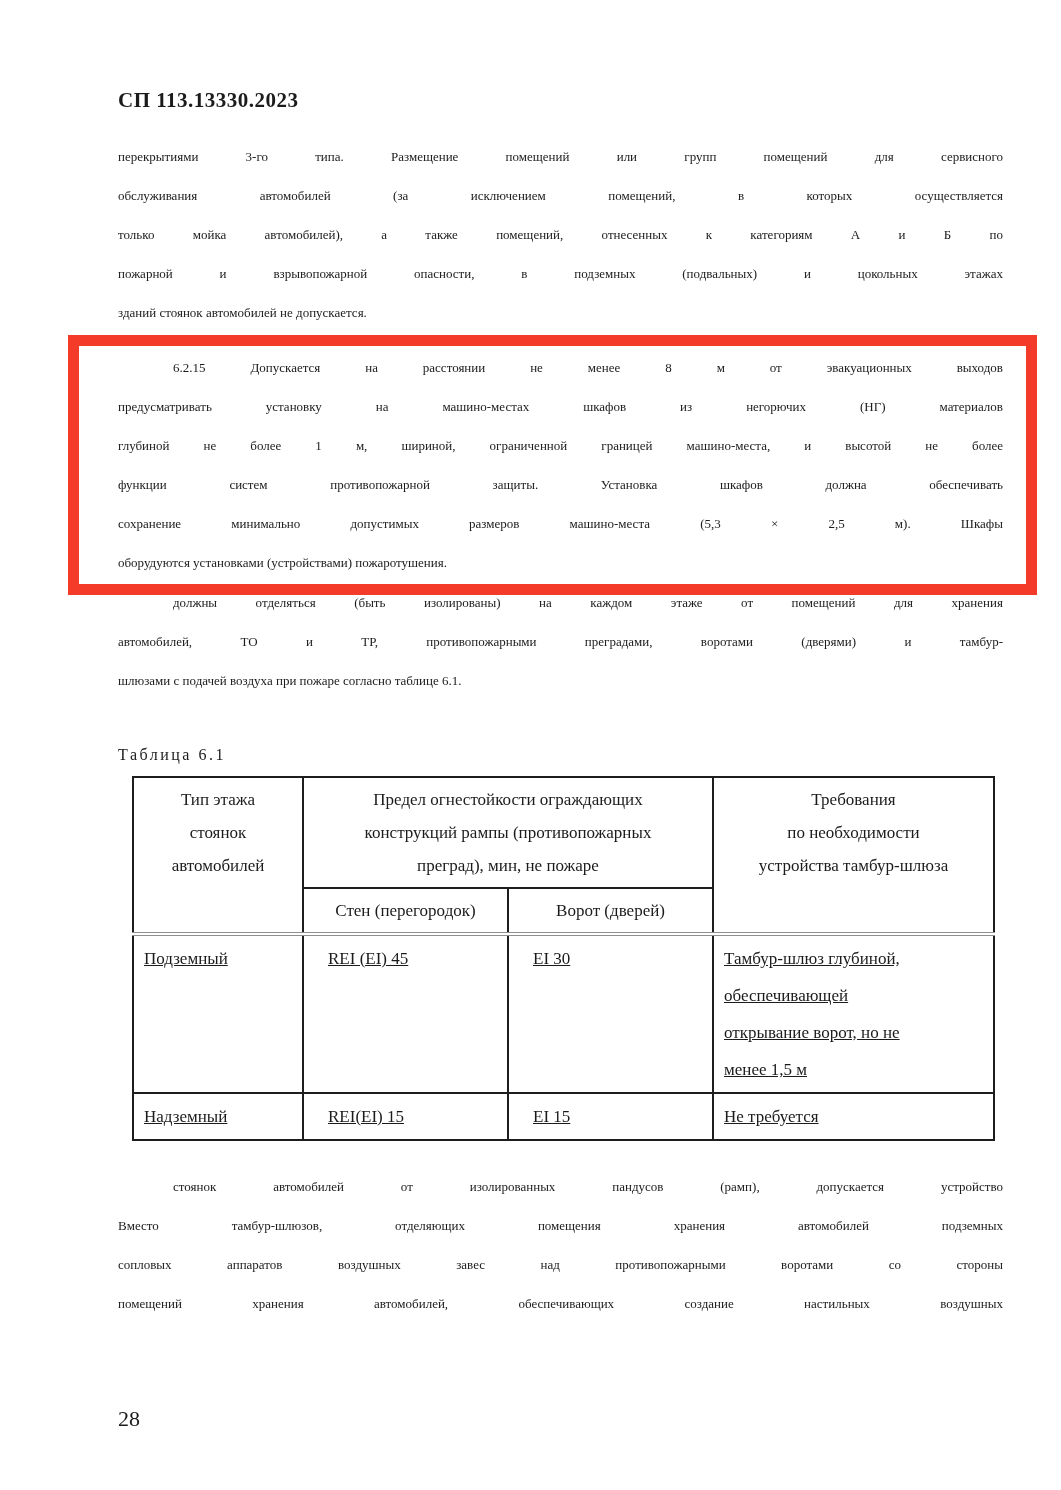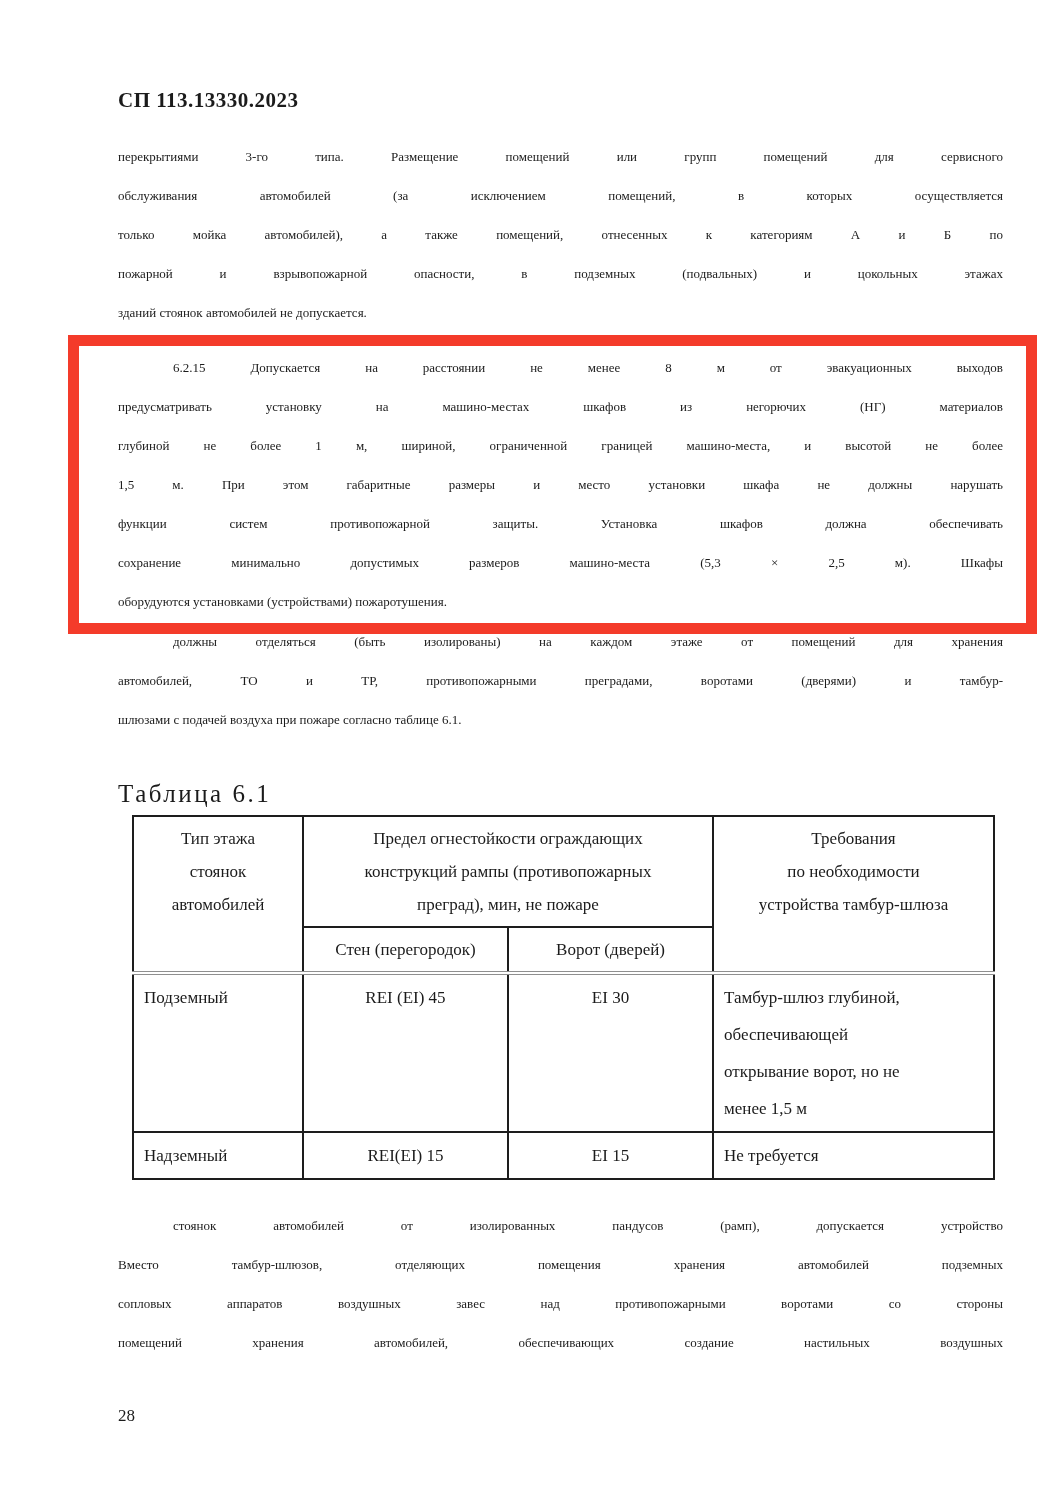--- a/index.html
+++ b/index.html
@@ -36,21 +36,21 @@
   .redbox {
     position: relative;
     z-index: 2;
     border: 11px solid var(--hl, #f43b2a);
     margin: 3px -34px -12px -50px;
     padding: 2px 23px 2px 39px;
     background: transparent;
   }
   .caption {
     margin-top: 42px;
-    font-size: 25px;
+    font-size: 16px;
     line-height: 26px;
     letter-spacing: 2.5px;
   }
   table.t61 {
     margin: 8px 0 0 14px;
     width: 861px;
     table-layout: fixed;
     border-collapse: collapse;
     font-size: 17px;
   }
@@ -60,30 +60,31 @@
     vertical-align: top;
   }
   .t61 th {
     text-align: center;
     line-height: 33px;
     padding: 5px 6px;
   }
   .t61 td {
     line-height: 37px;
     padding: 4px 24px;
+    text-decoration: underline;
   }
-  .t61 td.c { text-align: center; }
+  .t61 td.c { }
   .t61 td.l { text-align: left; padding-left: 10px; }
   .t61 tbody tr:first-child td { border-top: 4px double #8f8f8f; }
   .mt { margin-top: 26px; }
   .pageno {
     position: absolute;
     left: 103px;
     top: 1406px;
-    font-size: 17px;
+    font-size: 22px;
   }
 </style>
 </head>
 <body>
 
 <div class="page">
   <div class="content">
 
     <div class="doc-code">СП 113.13330.2023</div>
 
@@ -93,21 +94,20 @@
         <div class="jline">только мойка автомобилей), а также помещений, отнесенных к категориям А и Б по</div>
         <div class="jline">пожарной и взрывопожарной опасности, в подземных (подвальных) и цокольных этажах</div>
         <div>зданий стоянок автомобилей не допускается.</div>
       </div>
 
     <div class="redbox">
       <div class="para indent">
           <div class="jline">6.2.15 Допускается на расстоянии не менее 8 м от эвакуационных выходов</div>
           <div class="jline">предусматривать установку на машино-местах шкафов из негорючих (НГ) материалов</div>
           <div class="jline">глубиной не более 1 м, шириной, ограниченной границей машино-места, и высотой не более</div>
-          <div class="jline">1,5 м. При этом габаритные размеры и место установки шкафа не должны нарушать</div>
           <div class="jline">функции систем противопожарной защиты. Установка шкафов должна обеспечивать</div>
           <div class="jline">сохранение минимально допустимых размеров машино-места (5,3 × 2,5 м). Шкафы</div>
           <div>оборудуются установками (устройствами) пожаротушения.</div>
         </div>
     </div>
 
     <div class="para indent">
         <div class="jline">должны отделяться (быть изолированы) на каждом этаже от помещений для хранения</div>
         <div class="jline">автомобилей, ТО и ТР, противопожарными преградами, воротами (дверями) и тамбур-</div>
         <div>шлюзами с подачей воздуха при пожаре согласно таблице 6.1.</div>

